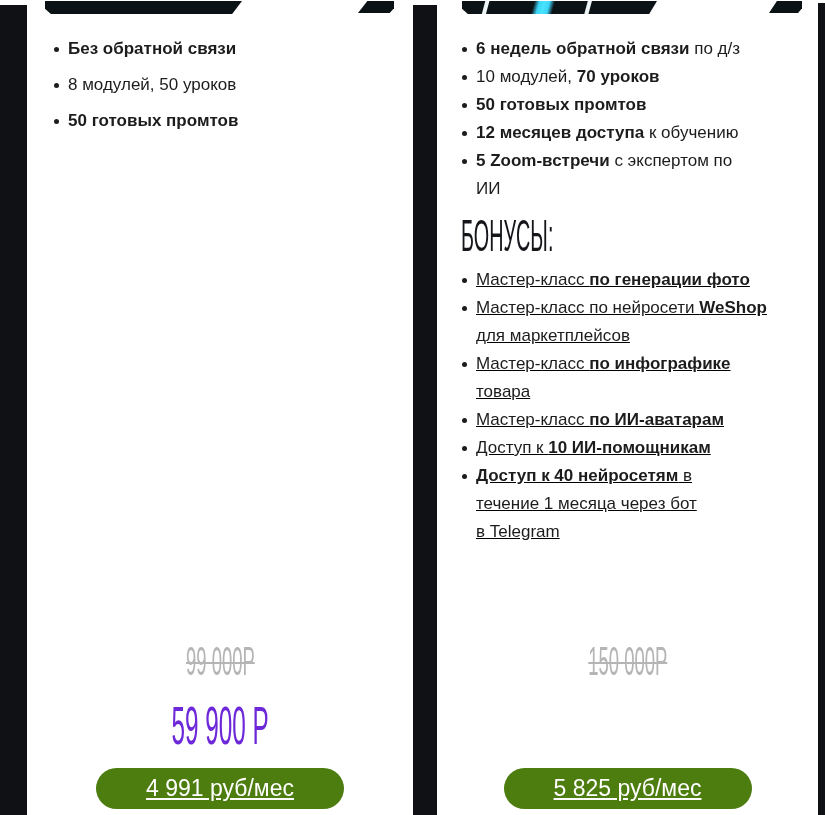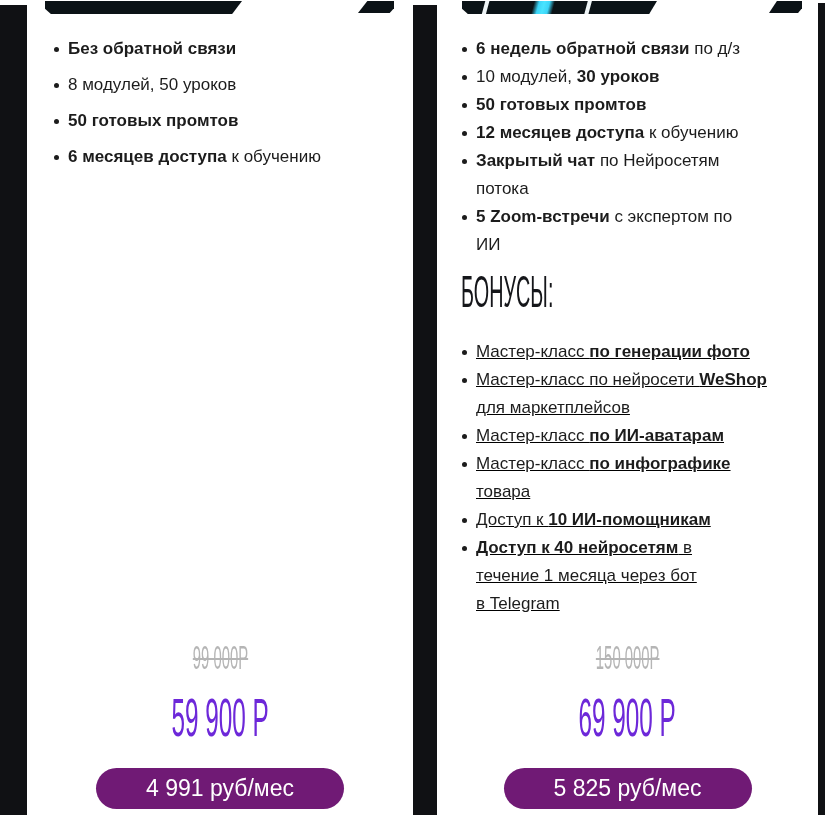--- a/index.html
+++ b/index.html
@@ -59,107 +59,102 @@
     content:"";position:absolute;left:3px;top:12px;
     width:5px;height:5px;border-radius:50%;background:#1c1c1c;
   }
   ul.features-spaced li{margin-bottom:8px;}
   ul.features-tight li{margin-bottom:0;}
   .b{font-weight:bold;}
 
   
   .cond{display:inline-block;transform:scaleX(0.45);transform-origin:50% 50%;white-space:nowrap;}
   .bonus-title{
-    margin:11px 0 16px 24px;
+    margin:11px 0 0 24px;
     font-size:44px;line-height:1;color:#15161a;font-weight:400;
   }
   .bonus-title .cond{transform-origin:0 50%;}
   ul.bonus-list{padding-top:8px;text-decoration:underline;}
 
   .price-block{position:absolute;left:0;right:0;top:640px;text-align:center;}
   .old-price{
-    font-size:33px;line-height:1;color:#b5b5b5;
+    font-size:41px;line-height:1;color:#b5b5b5;
   }
   .old-price .cond{text-decoration:line-through;text-decoration-thickness:2px;}
   .price{
     font-size:54px;line-height:1;color:#6d28d9;margin-top:16px;
   }
 
   .pay-button{
     position:absolute;top:767px;left:50%;transform:translateX(-50%);
     width:248px;height:41px;border:none;border-radius:21px;
-    background:#701a75;color:#ffffff;
+    background:#4d7c0f;color:#ffffff;
     font-family:"Liberation Sans",sans-serif;font-size:23px;
     display:flex;align-items:center;justify-content:center;
-    cursor:pointer;padding:8px 10px;
+    cursor:pointer;padding:8px 10px;text-decoration:underline;
   }
 </style>
 </head>
 <body>
 
 <div class="page">
 
   <div class="stripe stripe-left"></div>
   <div class="stripe stripe-mid"></div>
   <div class="stripe stripe-right"></div>
 
   <section class="card card-left">
     <div class="art art-main-left"></div>
     <div class="art art-corner-left"></div>
 
     <ul class="feature-list features-spaced">
         <li><span class="b">Без обратной связи</span></li>
         <li><span>8 модулей, 50 уроков</span></li>
         <li><span class="b">50 готовых промтов</span></li>
-        <li><span class="b">6 месяцев доступа</span><span> к обучению</span></li>
       </ul>
 
     <div class="price-block">
       <div class="old-price">
         <span class="cond">99 000Р</span>
       </div>
       <div class="price">
         <span class="cond">59 900 Р</span>
       </div>
     </div>
 
     <button class="pay-button">4 991 руб/мес</button>
   </section>
 
   <section class="card card-right">
     <div class="art art-main-right"></div>
     <div class="art art-corner-right"></div>
 
     <ul class="feature-list features-tight">
         <li><span class="b">6 недель обратной связи</span><span> по д/з</span></li>
-        <li><span>10 модулей, </span><span class="b">30 уроков</span></li>
+        <li><span>10 модулей, </span><span class="b">70 уроков</span></li>
         <li><span class="b">50 готовых промтов</span></li>
         <li><span class="b">12 месяцев доступа</span><span> к обучению</span></li>
-        <li><span class="b">Закрытый чат</span><span> по Нейросетям</span><br><span>потока</span></li>
         <li><span class="b">5 Zoom-встречи</span><span> с экспертом по</span><br><span>ИИ</span></li>
       </ul>
 
     <h2 class="bonus-title">
       <span class="cond">БОНУСЫ:</span>
     </h2>
 
     <ul class="feature-list features-tight bonus-list">
         <li><span>Мастер-класс </span><span class="b">по генерации фото</span><br></li>
         <li><span>Мастер-класс по нейросети </span><span class="b">WeShop</span><br><span>для маркетплейсов</span></li>
+        <li><span>Мастер-класс </span><span class="b">по инфографике</span><br><span>товара</span></li>
         <li><span>Мастер-класс </span><span class="b">по ИИ-аватарам</span></li>
-        <li><span>Мастер-класс </span><span class="b">по инфографике</span><br><span>товара</span></li>
         <li><span>Доступ к </span><span class="b">10 ИИ-помощникам</span></li>
         <li><span class="b">Доступ к 40 нейросетям</span><span> в</span><br><span>течение 1 месяца через бот</span><br><span>в Telegram</span></li>
       </ul>
 
     <div class="price-block">
       <div class="old-price">
         <span class="cond">150 000Р</span>
-      </div>
-      <div class="price">
-        <span class="cond">69 900 Р</span>
       </div>
     </div>
 
     <button class="pay-button">5 825 руб/мес</button>
   </section>
 
 </div>
 
 </body></html>

